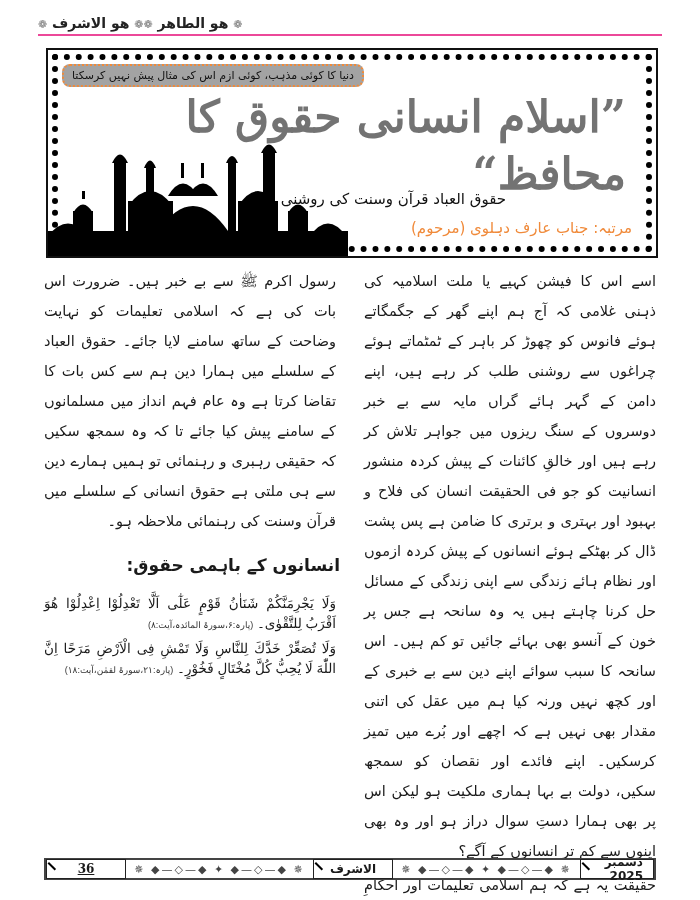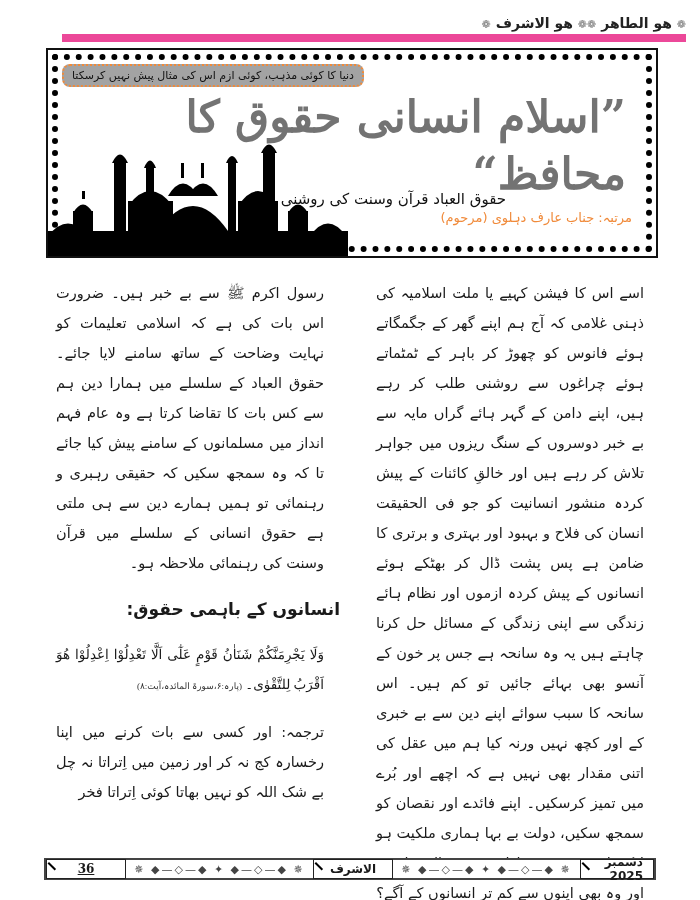--- a/index.html
+++ b/index.html
@@ -1,45 +1,45 @@
 <!DOCTYPE html>
 <html><head>
   <meta charset="utf-8">
   <style>
     html, body { margin: 0; padding: 0; background: #ffffff; }
     body { width: 700px; height: 900px; position: relative; overflow: hidden;
            font-family: "DejaVu Sans", sans-serif; color: #1a1a1a; }
 
     
     .run-head { position: absolute; top: 8px; left: 38px; width: 624px; height: 26px;
-                border-bottom: 8px solid #ec4899; display: flex; justify-content: flex-end;
-                align-items: flex-end; direction: ltr; margin-left: 24px; }
+                border-bottom: 2px solid #ec4899; display: flex; justify-content: flex-start;
+                align-items: flex-end; direction: ltr; }
     .run-head .rh { font-size: 14px; font-weight: bold; direction: rtl; padding-bottom: 3px; color:#222; }
     .run-head .orn { color: #777; font-size: 11px; }
 
     
     .banner { position: absolute; top: 48px; left: 46px; width: 612px; height: 210px;
               border: 2px solid #111; box-sizing: border-box; overflow: hidden; background: #fff; }
     .dots { position: absolute; inset: 4px; border: 6px dotted #000; border-radius: 2px; }
     .tagline { position: absolute; top: 14px; left: 14px; padding: 3px 8px;
                border: 2px dotted #f08a3a; border-radius: 8px; font-size: 11px; direction: rtl;
                color: #111; background:#a3a3a3; }
     .title { position: absolute; top: 38px; right: 30px; font-size: 44px; font-weight: bold;
              color: #737373; direction: rtl; font-family: "DejaVu Serif", serif; line-height: 1.3; }
     .subtitle { position: absolute; top: 140px; right: 150px; font-size: 15px; direction: rtl; color:#111; }
-    .author { position: absolute; top: 160px; right: 24px; font-size: 13px; direction: rtl; color: #f08a3a; }
+    .author { position: absolute; top: 169px; right: 24px; font-size: 15px; direction: rtl; color: #f08a3a; }
     .mosque { position: absolute; left: 0; bottom: 0; width: 300px; height: 115px; }
 
     
     .cols { position: absolute; top: 262px; left: 40px; width: 620px; height: 590px; direction: rtl;
             display: flex; justify-content: space-between; }
     .col { width: 300px; font-size: 14.5px; line-height: 30px; text-align: justify; direction: rtl; }
-    .col p { margin: 16px; }
+    .col p { margin: 4px; }
     .heading { font-size: 17px; font-weight: bold; margin: 14px 0; line-height: 30px; }
-    .ayah { font-family: Liberation Serif, serif; font-size: 13.5px; line-height: 30px; }
+    .ayah { font-family: Liberation Sans, sans-serif; font-size: 13.5px; line-height: 20px; }
     .ref { font-size: 9px; color: #333; }
 
     
     .foot { position: absolute; top: 858px; left: 44px; width: 612px; height: 22px;
             border: 2px solid #444; box-sizing: border-box; display: flex; align-items: center;
             justify-content: space-between; direction: ltr; background:#fff; }
     .foot .box { height: 18px; border: 1px solid #222; padding: 0 10px; font-size: 12px; font-weight: bold;
                  display: flex; align-items: center; justify-content: center; position: relative; }
     .foot .box::before { content:""; position:absolute; left:2px; top:2px; width:10px; height:10px;
                  border-top: 2px solid #000; transform: rotate(45deg); transform-origin: left top; }
@@ -107,21 +107,24 @@
     <p>اسے اس کا فیشن کہیے یا ملت اسلامیہ کی ذہنی غلامی کہ آج ہم اپنے گھر کے جگمگاتے ہوئے فانوس کو چھوڑ کر باہر کے ٹمٹماتے ہوئے چراغوں سے روشنی طلب کر رہے ہیں، اپنے دامن کے گہر ہائے گراں مایہ سے بے خبر دوسروں کے سنگ ریزوں میں جواہر تلاش کر رہے ہیں اور خالقِ کائنات کے پیش کردہ منشور انسانیت کو جو فی الحقیقت انسان کی فلاح و بہبود اور بہتری و برتری کا ضامن ہے پس پشت ڈال کر بھٹکے ہوئے انسانوں کے پیش کردہ ازموں اور نظام ہائے زندگی سے اپنی زندگی کے مسائل حل کرنا چاہتے ہیں یہ وہ سانحہ ہے جس پر خون کے آنسو بھی بہائے جائیں تو کم ہیں۔ اس سانحہ کا سبب سوائے اپنے دین سے بے خبری کے اور کچھ نہیں ورنہ کیا ہم میں عقل کی اتنی مقدار بھی نہیں ہے کہ اچھے اور بُرے میں تمیز کرسکیں۔ اپنے فائدے اور نقصان کو سمجھ سکیں، دولت بے بہا ہماری ملکیت ہو لیکن اس پر بھی ہمارا دستِ سوال دراز ہو اور وہ بھی اپنوں سے کم تر انسانوں کے آگے؟</p>
     <p>حقیقت یہ ہے کہ ہم اسلامی تعلیمات اور احکامِ ربانی و ہدایتِ</p>
   </div>
   <div class="col">
     <p>رسول اکرم ﷺ سے بے خبر ہیں۔ ضرورت اس بات کی ہے کہ اسلامی تعلیمات کو نہایت وضاحت کے ساتھ سامنے لایا جائے۔ حقوق العباد کے سلسلے میں ہمارا دین ہم سے کس بات کا تقاضا کرتا ہے وہ عام فہم انداز میں مسلمانوں کے سامنے پیش کیا جائے تا کہ وہ سمجھ سکیں کہ حقیقی رہبری و رہنمائی تو ہمیں ہمارے دین سے ہی ملتی ہے حقوق انسانی کے سلسلے میں قرآن وسنت کی رہنمائی ملاحظہ ہو۔</p>
     <div class="heading">انسانوں کے باہمی حقوق:</div>
     <p class="ayah">
       <span>وَلَا يَجْرِمَنَّكُمْ شَنَاٰنُ قَوْمٍ عَلٰٓى اَلَّا تَعْدِلُوْا اِعْدِلُوْا هُوَ اَقْرَبُ لِلتَّقْوٰى۔</span>
       <span class="ref">(پارہ:۶،سورۃ المائدہ،آیت:۸)</span>
     </p>
-    <p>ترجمہ: اور کسی سے بات کرنے میں اپنا رخسارہ کج نہ کر اور زمین میں اِتراتا نہ چل بے شک اللہ کو نہیں بھاتا کوئی اِتراتا فخر</p>
+    <p class="ayah">
+      <span>وَلَا تُصَعِّرْ خَدَّكَ لِلنَّاسِ وَلَا تَمْشِ فِى الْاَرْضِ مَرَحًا اِنَّ اللّٰهَ لَا يُحِبُّ كُلَّ مُخْتَالٍ فَخُوْرٍ۔</span>
+      <span class="ref">(پارہ:۲۱،سورۃ لقمٰن،آیت:۱۸)</span>
+    </p>
   </div>
 </div>
 
 <div class="foot">
   <div class="box page">36</div>
   <div class="orn">✵ ◆—◇—◆ ✦ ◆—◇—◆ ✵</div>
   <div class="box mag">الاشرف</div>
   <div class="orn">✵ ◆—◇—◆ ✦ ◆—◇—◆ ✵</div>
   <div class="box date">دسمبر 2025</div>
 </div>

